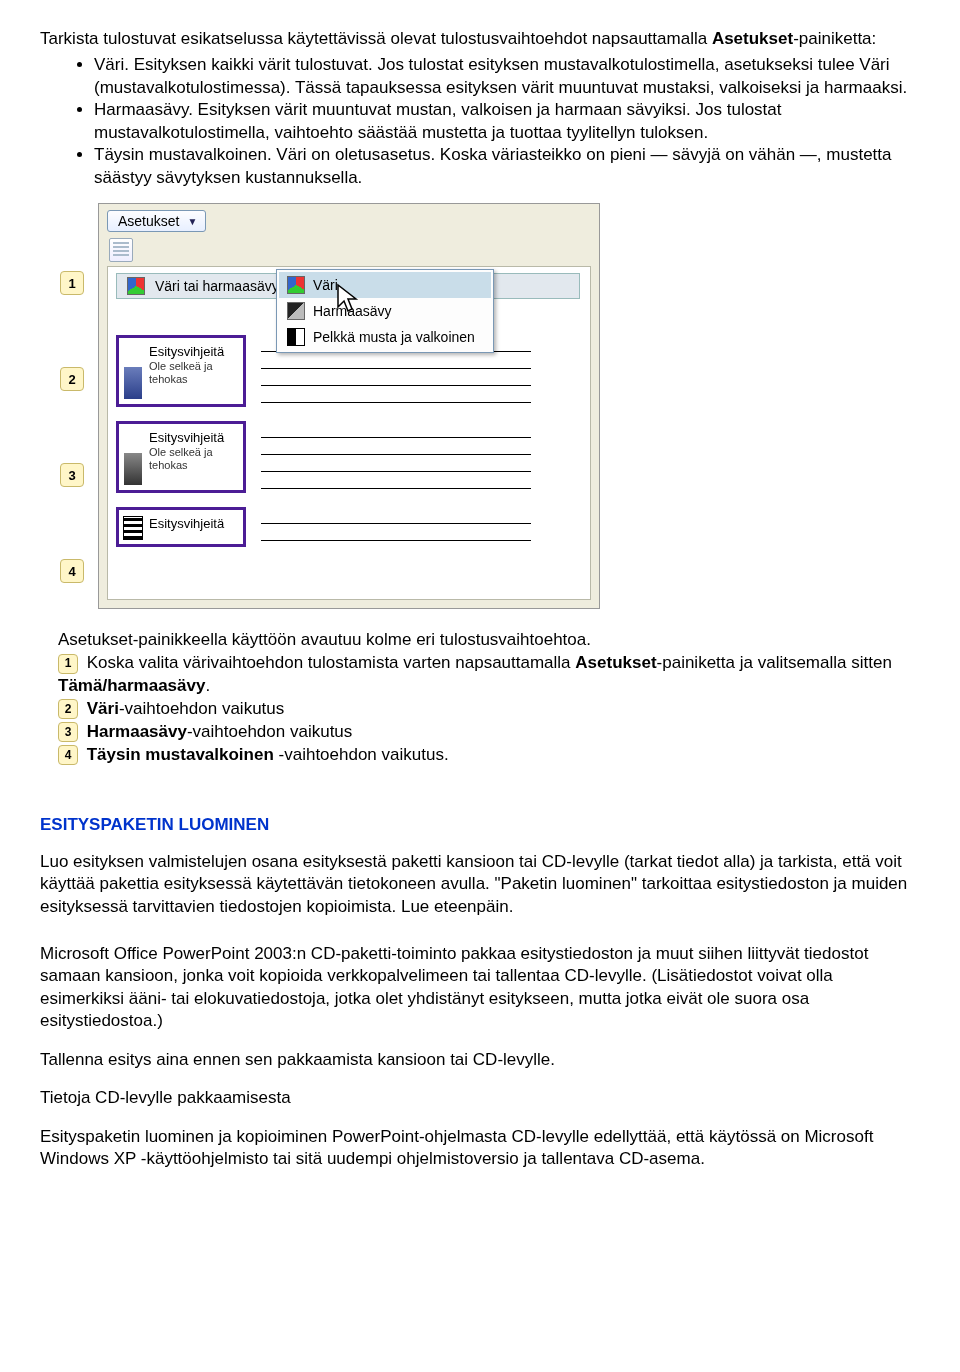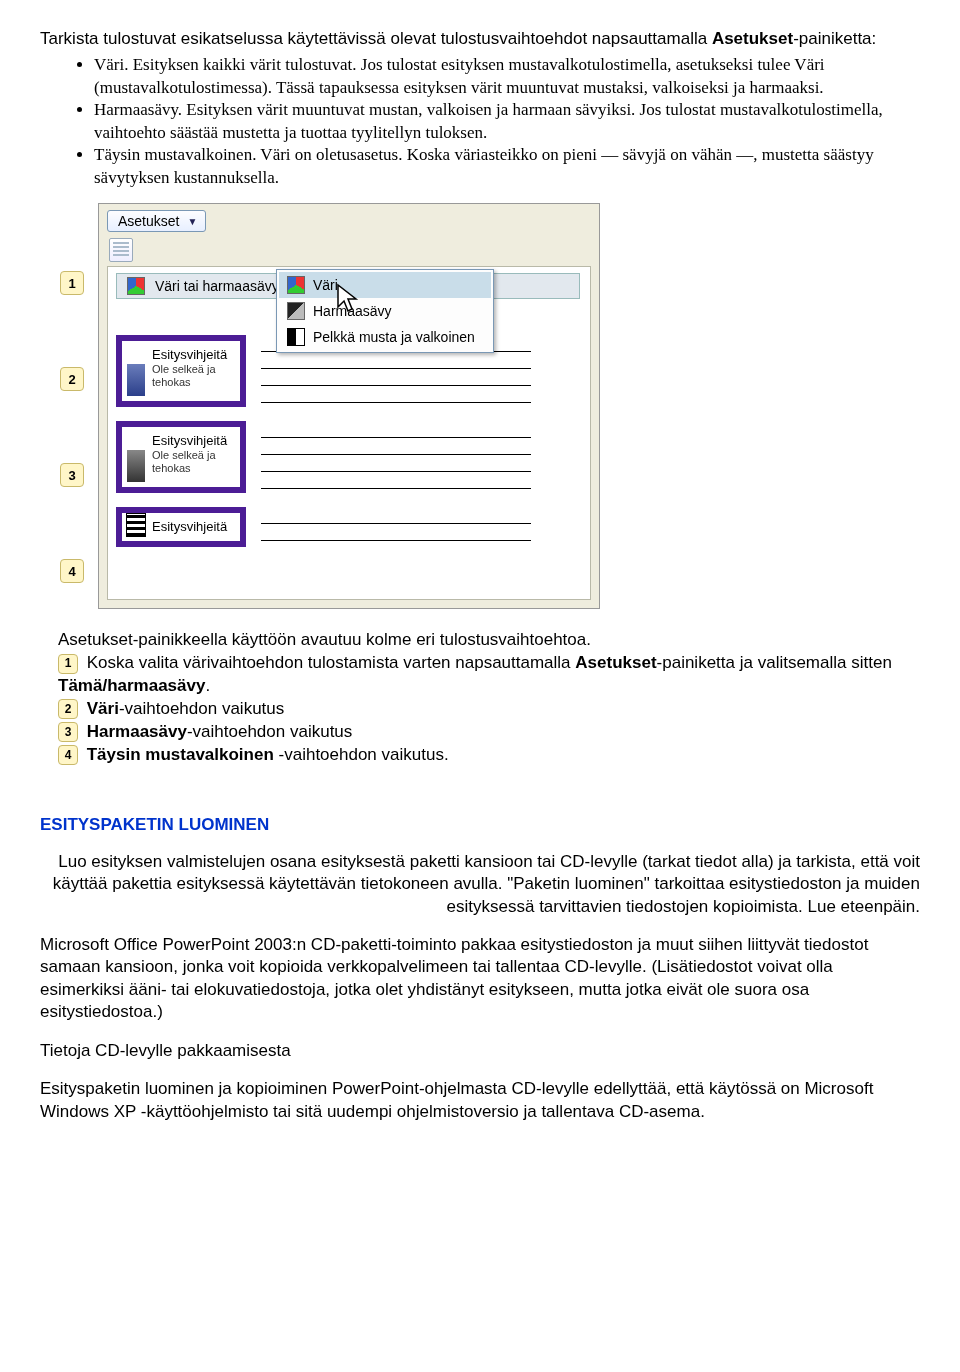--- a/index.html
+++ b/index.html
@@ -34,21 +34,20 @@
   .para b { font-weight: bold; }
   ul.bullets {
     margin: 0 0 14px 0;
     padding-left: 54px;
     list-style: disc;
   }
   ul.bullets li {
     line-height: 1.32;
     padding-left: 0;
     margin: 0;
-    font-family: Liberation Serif, serif;
   }
   .screenshot {
     margin: 14px 0 20px 58px;
   }
   .ss-frame {
     border: 1px solid #999;
     width: 500px;
     background: #efedde;
     position: relative;
   }
@@ -135,21 +134,21 @@
     padding: 4px 16px 4px 8px;
     white-space: nowrap;
     display: flex; align-items: center; gap: 8px;
   }
   .sub-item.hl { background: #c9dde9; }
   .cursor-svg {
     position: absolute; left: 228px; top: 16px; z-index:4;
   }
   .thumb-slide {
     width: 130px; height: 72px;
-    border: 6px solid #4c1d95; background:#fff;
+    border: 3px solid #4c1d95; background:#fff;
     display:inline-block; vertical-align:top;
     margin-right: 10px;
     position: relative;
     font-size: 12px;
     padding: 6px 8px;
     box-sizing: border-box;
     line-height: 1.2;
   }
   .thumb-slide .t1 { font-size:13px; }
   .thumb-slide .t2 { font-size:11px; color:#333; }
@@ -280,18 +279,19 @@
       <b>Harmaasävy</b><span>-vaihtoehdon vaikutus</span>
     </p>
     <p class="line">
       <span class="callout-badge sm">4</span>
       <b>Täysin mustavalkoinen </b><span>-vaihtoehdon vaikutus.</span>
     </p>
   </div>
 
   <div class="heading-blue" style="margin-bottom:16px;margin-top:48px;">ESITYSPAKETIN LUOMINEN</div>
 
-  <p class="para" style="margin-bottom:16px;text-align:right;">Luo esityksen valmistelujen osana esityksestä paketti kansioon tai CD-levylle (tarkat tiedot alla) ja tarkista, että voit käyttää pakettia esityksessä käytettävän tietokoneen avulla. "Paketin luominen" tarkoittaa esitystiedoston ja muiden esityksessä tarvittavien tiedostojen kopioimista. Lue eteenpäin.</p>
+  <p class="para" style="margin-bottom:25px;">Luo esityksen valmistelujen osana esityksestä paketti kansioon tai CD-levylle (tarkat tiedot alla) ja tarkista, että voit käyttää pakettia esityksessä käytettävän tietokoneen avulla. "Paketin luominen" tarkoittaa esitystiedoston ja muiden esityksessä tarvittavien tiedostojen kopioimista. Lue eteenpäin.</p>
   <p class="para" style="margin-bottom:16px;">Microsoft Office PowerPoint 2003:n CD-paketti-toiminto pakkaa esitystiedoston ja muut siihen liittyvät tiedostot samaan kansioon, jonka voit kopioida verkkopalvelimeen tai tallentaa CD-levylle. (Lisätiedostot voivat olla esimerkiksi ääni- tai elokuvatiedostoja, jotka olet yhdistänyt esitykseen, mutta jotka eivät ole suora osa esitystiedostoa.)</p>
+  <p class="para" style="margin-bottom:16px;">Tallenna esitys aina ennen sen pakkaamista kansioon tai CD-levylle.</p>
   <p class="para" style="margin-bottom:16px;">Tietoja CD-levylle pakkaamisesta</p>
   <p class="para">Esityspaketin luominen ja kopioiminen PowerPoint-ohjelmasta CD-levylle edellyttää, että käytössä on Microsoft Windows XP -käyttöohjelmisto tai sitä uudempi ohjelmistoversio ja tallentava CD-asema.</p>
 
 </div>
 
 </body></html>

